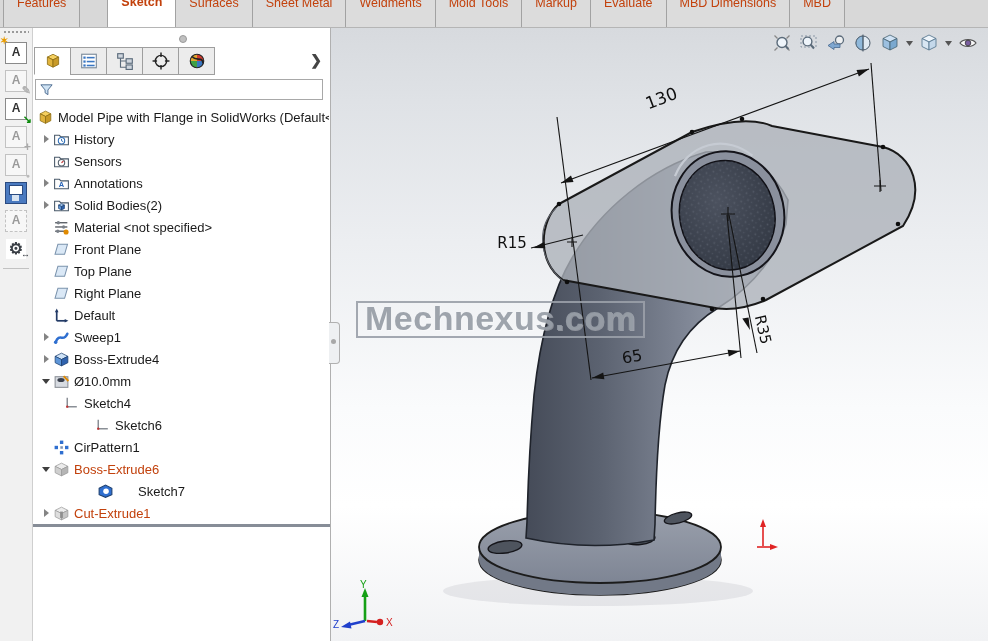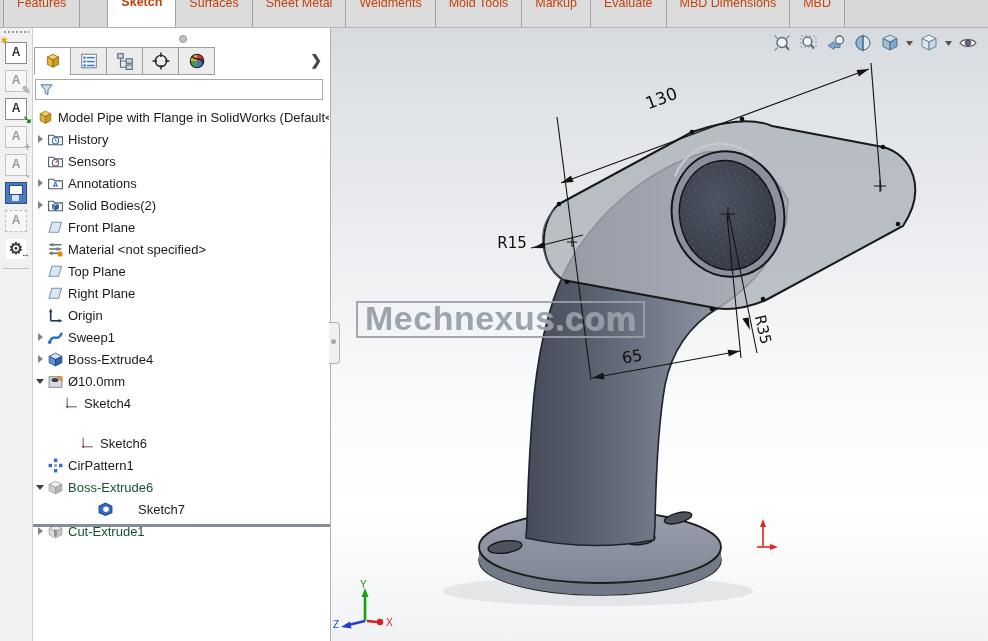--- a/index.html
+++ b/index.html
@@ -50,24 +50,24 @@
   .fm-tab{width:37px;height:28px;background:#ececec;border:1px solid #9e9e9e;margin-right:-1px;
     display:flex;align-items:center;justify-content:center;cursor:pointer;box-sizing:border-box;}
   .fm-tab.active{background:#fff;border-bottom-color:#fff;}
   .fm-tab svg{width:18px;height:18px;}
   .fm-more{position:absolute;right:8px;top:24px;font-size:14px;font-weight:bold;color:#444;cursor:pointer;}
   .fm-filter{position:absolute;left:2px;right:7px;top:51px;height:21px;border:1px solid #a8a8a8;
     background:#fff;display:flex;align-items:center;box-sizing:border-box;}
   .fm-filter svg{width:15px;height:15px;margin:0 3px;}
   .fm-filter input{border:none;outline:none;flex:1;height:17px;font-size:12px;background:transparent;}
   .fm-tree{position:absolute;left:0;right:1px;top:78px;}
-  .trow{height:22px;display:flex;align-items:center;white-space:nowrap;overflow:hidden;
+  .trow{height:22px;display:flex;align-items:center;padding-left:6px;white-space:nowrap;overflow:hidden;
     font-size:13px;color:#1a1a1a;cursor:default;}
   .trow.root{padding-left:4px;}
-  .trow.muted .tlabel{color:#14532d;}
+  .trow.muted .tlabel{color:#c2410c;}
   .arr{width:14px;height:10px;display:inline-flex;align-items:center;justify-content:center;flex:0 0 14px;}
   .arr.c::before{content:"";border-left:5px solid #848484;border-top:4px solid transparent;border-bottom:4px solid transparent;}
   .arr.e::before{content:"";border-top:5px solid #3f3f3f;border-left:4px solid transparent;border-right:4px solid transparent;}
   .ti{width:17px;height:17px;margin-right:4px;flex:0 0 17px;}
   .tlabel{padding-right:4px;}
   .fm-rollback{position:absolute;left:0;right:0;top:496px;height:3px;background:#878d97;}
   .fm-splitter{position:absolute;right:-10px;top:294px;width:10px;height:40px;background:#eef0f2;
     border:1px solid #b0b0b0;border-left:none;border-radius:0 4px 4px 0;z-index:6;cursor:ew-resize;}
   .fm-splitter::after{content:"";position:absolute;left:2px;top:16px;width:5px;height:5px;border-radius:50%;
     background:#a8a8a8;}
@@ -551,51 +551,51 @@
       <div class="trow">
         <span class="arr c"></span>
         <svg class="ti">
           <use href="#t-bodies"></use>
         </svg>
         <span class="tlabel">Solid Bodies(2)</span>
       </div>
       <div class="trow">
         <span class="arr"></span>
         <svg class="ti">
+          <use href="#t-material"></use>
+        </svg>
+        <span class="tlabel">Material &lt;not specified&gt;</span>
+      </div>
+      <div class="trow">
+        <span class="arr"></span>
+        <svg class="ti">
           <use href="#t-plane"></use>
         </svg>
         <span class="tlabel">Front Plane</span>
       </div>
       <div class="trow">
         <span class="arr"></span>
         <svg class="ti">
-          <use href="#t-material"></use>
-        </svg>
-        <span class="tlabel">Material &lt;not specified&gt;</span>
-      </div>
-      <div class="trow">
-        <span class="arr"></span>
-        <svg class="ti">
           <use href="#t-plane"></use>
         </svg>
         <span class="tlabel">Top Plane</span>
       </div>
       <div class="trow">
         <span class="arr"></span>
         <svg class="ti">
           <use href="#t-plane"></use>
         </svg>
         <span class="tlabel">Right Plane</span>
       </div>
       <div class="trow">
         <span class="arr"></span>
         <svg class="ti">
           <use href="#t-origin"></use>
         </svg>
-        <span class="tlabel">Origin</span>
+        <span class="tlabel">Default</span>
       </div>
       <div class="trow">
         <span class="arr c"></span>
         <svg class="ti">
           <use href="#t-sweep"></use>
         </svg>
         <span class="tlabel">Sweep1</span>
       </div>
       <div class="trow">
         <span class="arr c"></span>
@@ -611,21 +611,21 @@
         </svg>
         <span class="tlabel">Ø10.0mm</span>
       </div>
       <div class="trow" style="padding-left: 16px;">
         <span class="arr"></span>
         <svg class="ti">
           <use href="#t-sketch"></use>
         </svg>
         <span class="tlabel">Sketch4</span>
       </div>
-      <div class="trow" style="padding-left: 32px; margin-top: 18px;">
+      <div class="trow" style="padding-left: 47px;">
         <span class="arr"></span>
         <svg class="ti">
           <use href="#t-sketch"></use>
         </svg>
         <span class="tlabel">Sketch6</span>
       </div>
       <div class="trow">
         <span class="arr"></span>
         <svg class="ti">
           <use href="#t-cirpat"></use>

